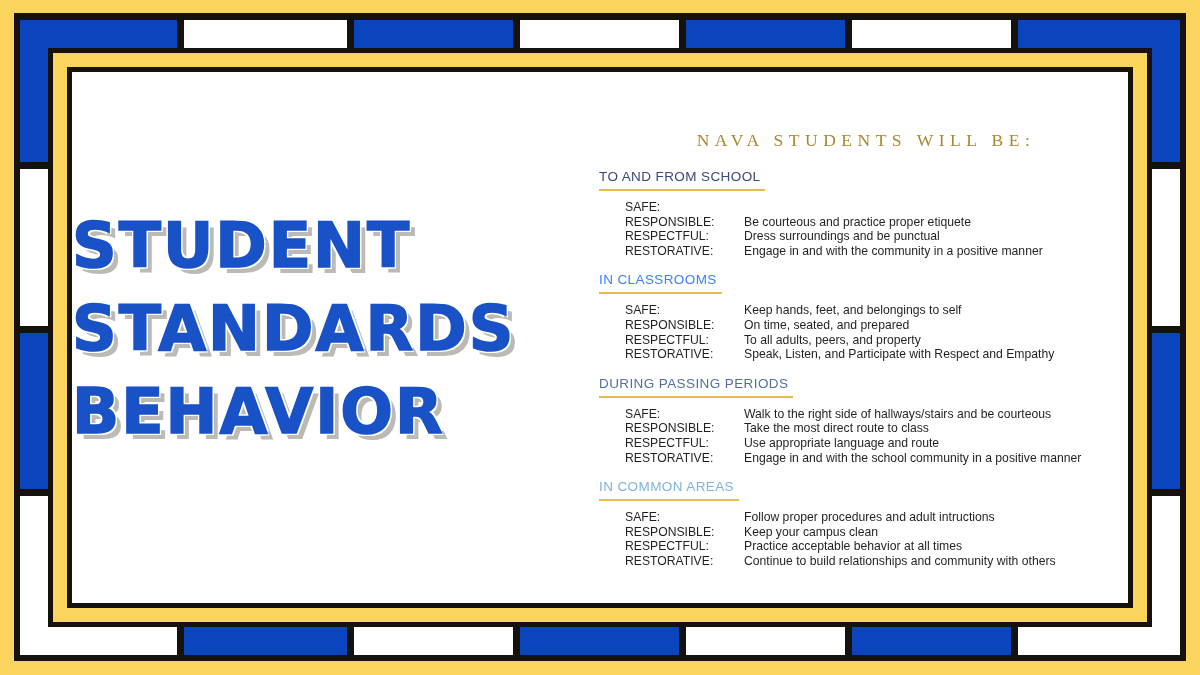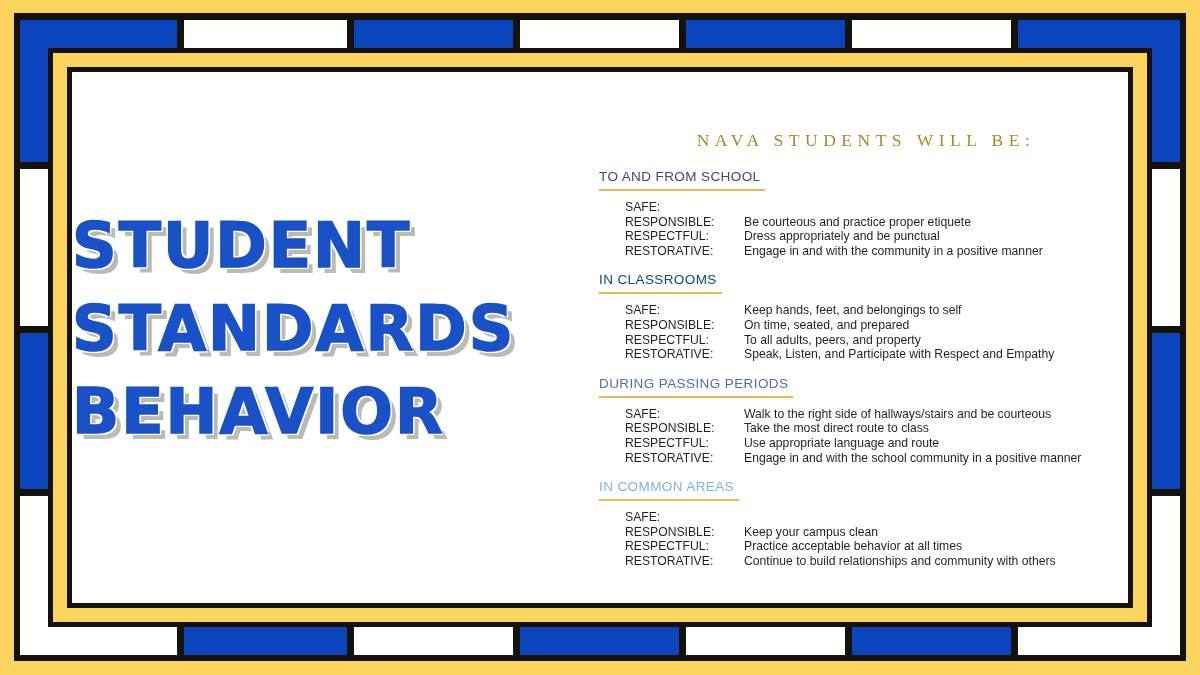--- a/index.html
+++ b/index.html
@@ -138,31 +138,31 @@
         <div class="rows">
           <div class="row">
             <span class="row-label">SAFE:</span>
           </div>
           <div class="row">
             <span class="row-label">RESPONSIBLE:</span>
             <span class="row-text">Be courteous and practice proper etiquete</span>
           </div>
           <div class="row">
             <span class="row-label">RESPECTFUL:</span>
-            <span class="row-text">Dress appropriately and be punctual</span>
+            <span class="row-text">Dress surroundings and be punctual</span>
           </div>
           <div class="row">
             <span class="row-label">RESTORATIVE:</span>
             <span class="row-text">Engage in and with the community in a positive manner</span>
           </div>
         </div>
       </div>
 
       <div class="section">
-        <div class="section-title" style="color: #0c4a6e;">IN CLASSROOMS</div>
+        <div class="section-title" style="color: #3b82f6;">IN CLASSROOMS</div>
         <div class="rows">
           <div class="row">
             <span class="row-label">SAFE:</span>
             <span class="row-text">Keep hands, feet, and belongings to self</span>
           </div>
           <div class="row">
             <span class="row-label">RESPONSIBLE:</span>
             <span class="row-text">On time, seated, and prepared</span>
           </div>
           <div class="row">
@@ -196,20 +196,21 @@
             <span class="row-text">Engage in and with the school community in a positive manner</span>
           </div>
         </div>
       </div>
 
       <div class="section">
         <div class="section-title" style="color: rgb(127, 179, 220);">IN COMMON AREAS</div>
         <div class="rows">
           <div class="row">
             <span class="row-label">SAFE:</span>
+            <span class="row-text">Follow proper procedures and adult intructions</span>
           </div>
           <div class="row">
             <span class="row-label">RESPONSIBLE:</span>
             <span class="row-text">Keep your campus clean</span>
           </div>
           <div class="row">
             <span class="row-label">RESPECTFUL:</span>
             <span class="row-text">Practice acceptable behavior at all times</span>
           </div>
           <div class="row">

